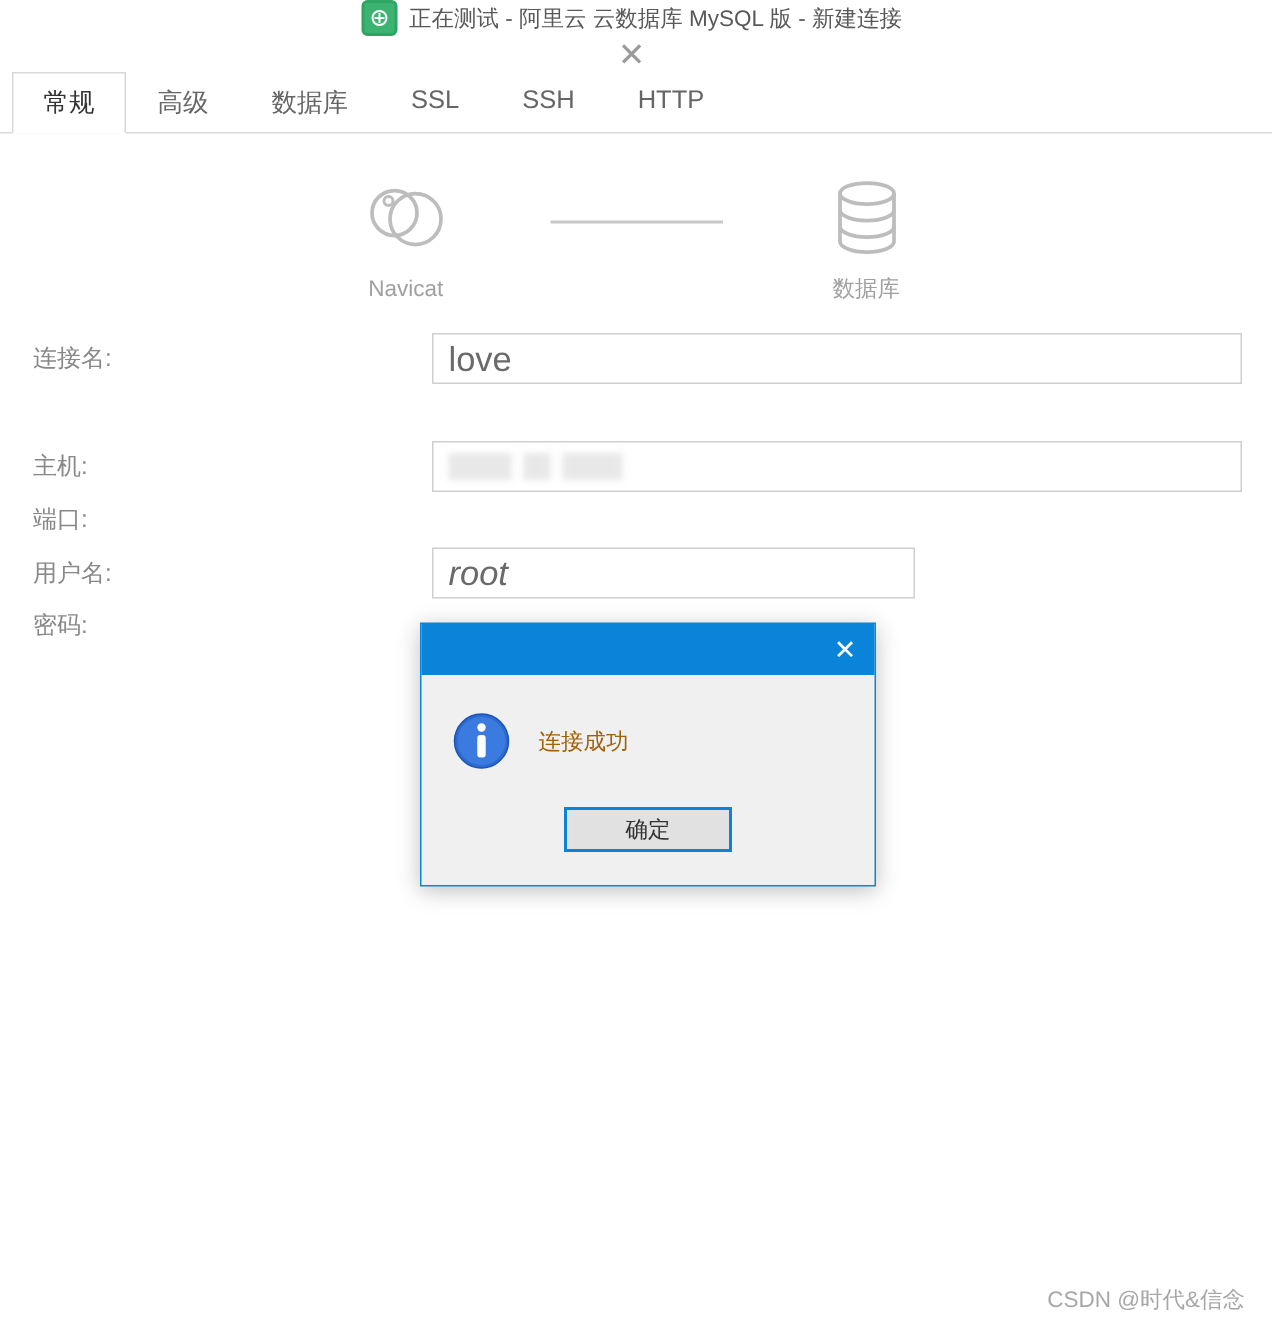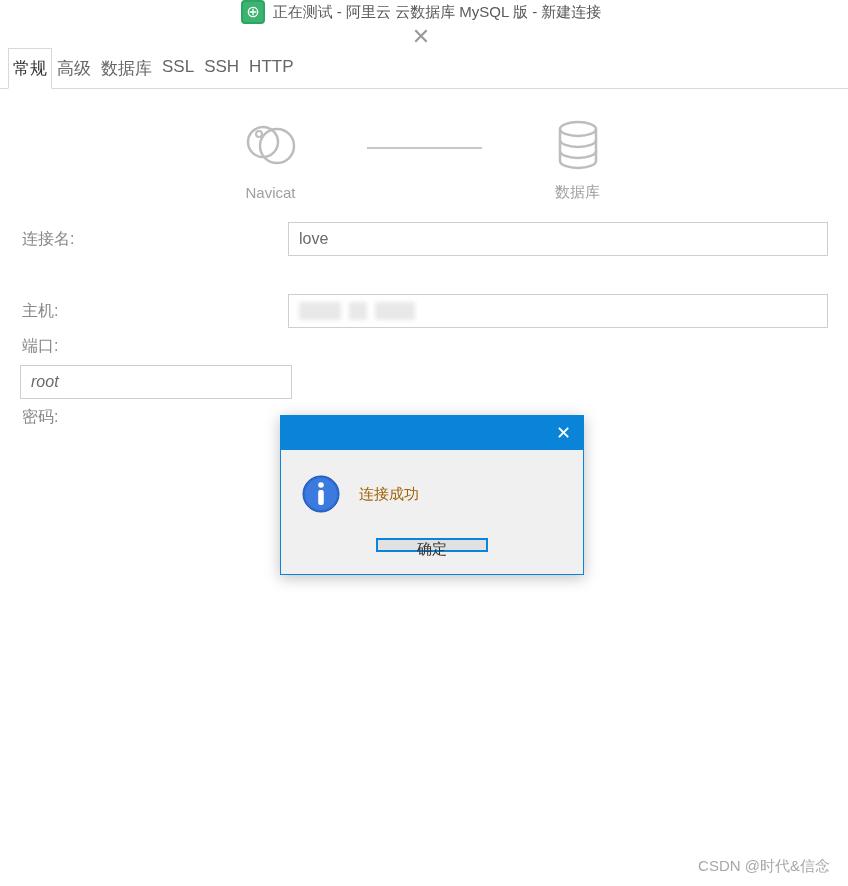--- a/index.html
+++ b/index.html
@@ -30,21 +30,21 @@
     }
     .app-icon svg { width: 16px; height: 16px; }
     .title-text { font-size: 15px; color: #595959; }
     .close-x { font-size: 22px; color: #9a9a9a; cursor: pointer; font-weight: 300; }
     .tabs {
       display: flex;
       padding: 8px 8px 0 8px;
       border-bottom: 1px solid #d9d9d9;
     }
     .tab {
-      padding: 8px 4px;
+      padding: 8px 20px;
       font-size: 17px;
       color: #666;
       cursor: pointer;
       border: 1px solid transparent;
       border-bottom: none;
       position: relative;
     }
     .tab.active {
       color: #333;
       background: #fff;
@@ -74,21 +74,21 @@
     .form-label {
       width: 268px;
       font-size: 16px;
       color: #888;
       padding-left: 2px;
     }
     .form-input {
       flex: 1;
       height: 34px;
       border: 1px solid #cfcfcf;
-      font-size: 16px;
+      font-size: 23px;
       padding: 4px 10px;
       color: #6a6a6a;
       background: #fff;
     }
     .form-input.narrow { flex: 0 0 78px; }
     .form-input.half { flex: 0 0 272px; font-style: italic; }
     .host-blur {
       display:flex; gap:8px; align-items:center;
     }
     .blur-seg {
@@ -125,21 +125,21 @@
       width: 40px; height: 40px;
     }
     .modal-msg { font-size: 15px; color: #a16207; }
     .modal-footer {
       display: flex;
       justify-content: center;
       padding: 6px 0 22px;
     }
     .ok-btn {
       width: 112px;
-      height: 14px;
+      height: 30px;
       background: #e1e1e1;
       border: 2px solid #0a84d8;
       font-size: 15px;
       color: #333;
       cursor: pointer;
     }
     .watermark {
       position: absolute;
       right: 18px;
       bottom: 10px;
@@ -212,20 +212,21 @@
         <div class="blur-seg" style="width:40px"></div>
       </div>
     </div>
   </div>
 
   <div class="form-row tight">
     <label class="form-label">端口:</label>
   </div>
 
   <div class="form-row tight">
+    <label class="form-label">用户名:</label>
     <input class="form-input half" value="root" style="">
   </div>
 
   <div class="form-row tight">
     <label class="form-label">密码:</label>
   </div>
 </div>
 
 <div class="modal">
   <div class="modal-titlebar">

